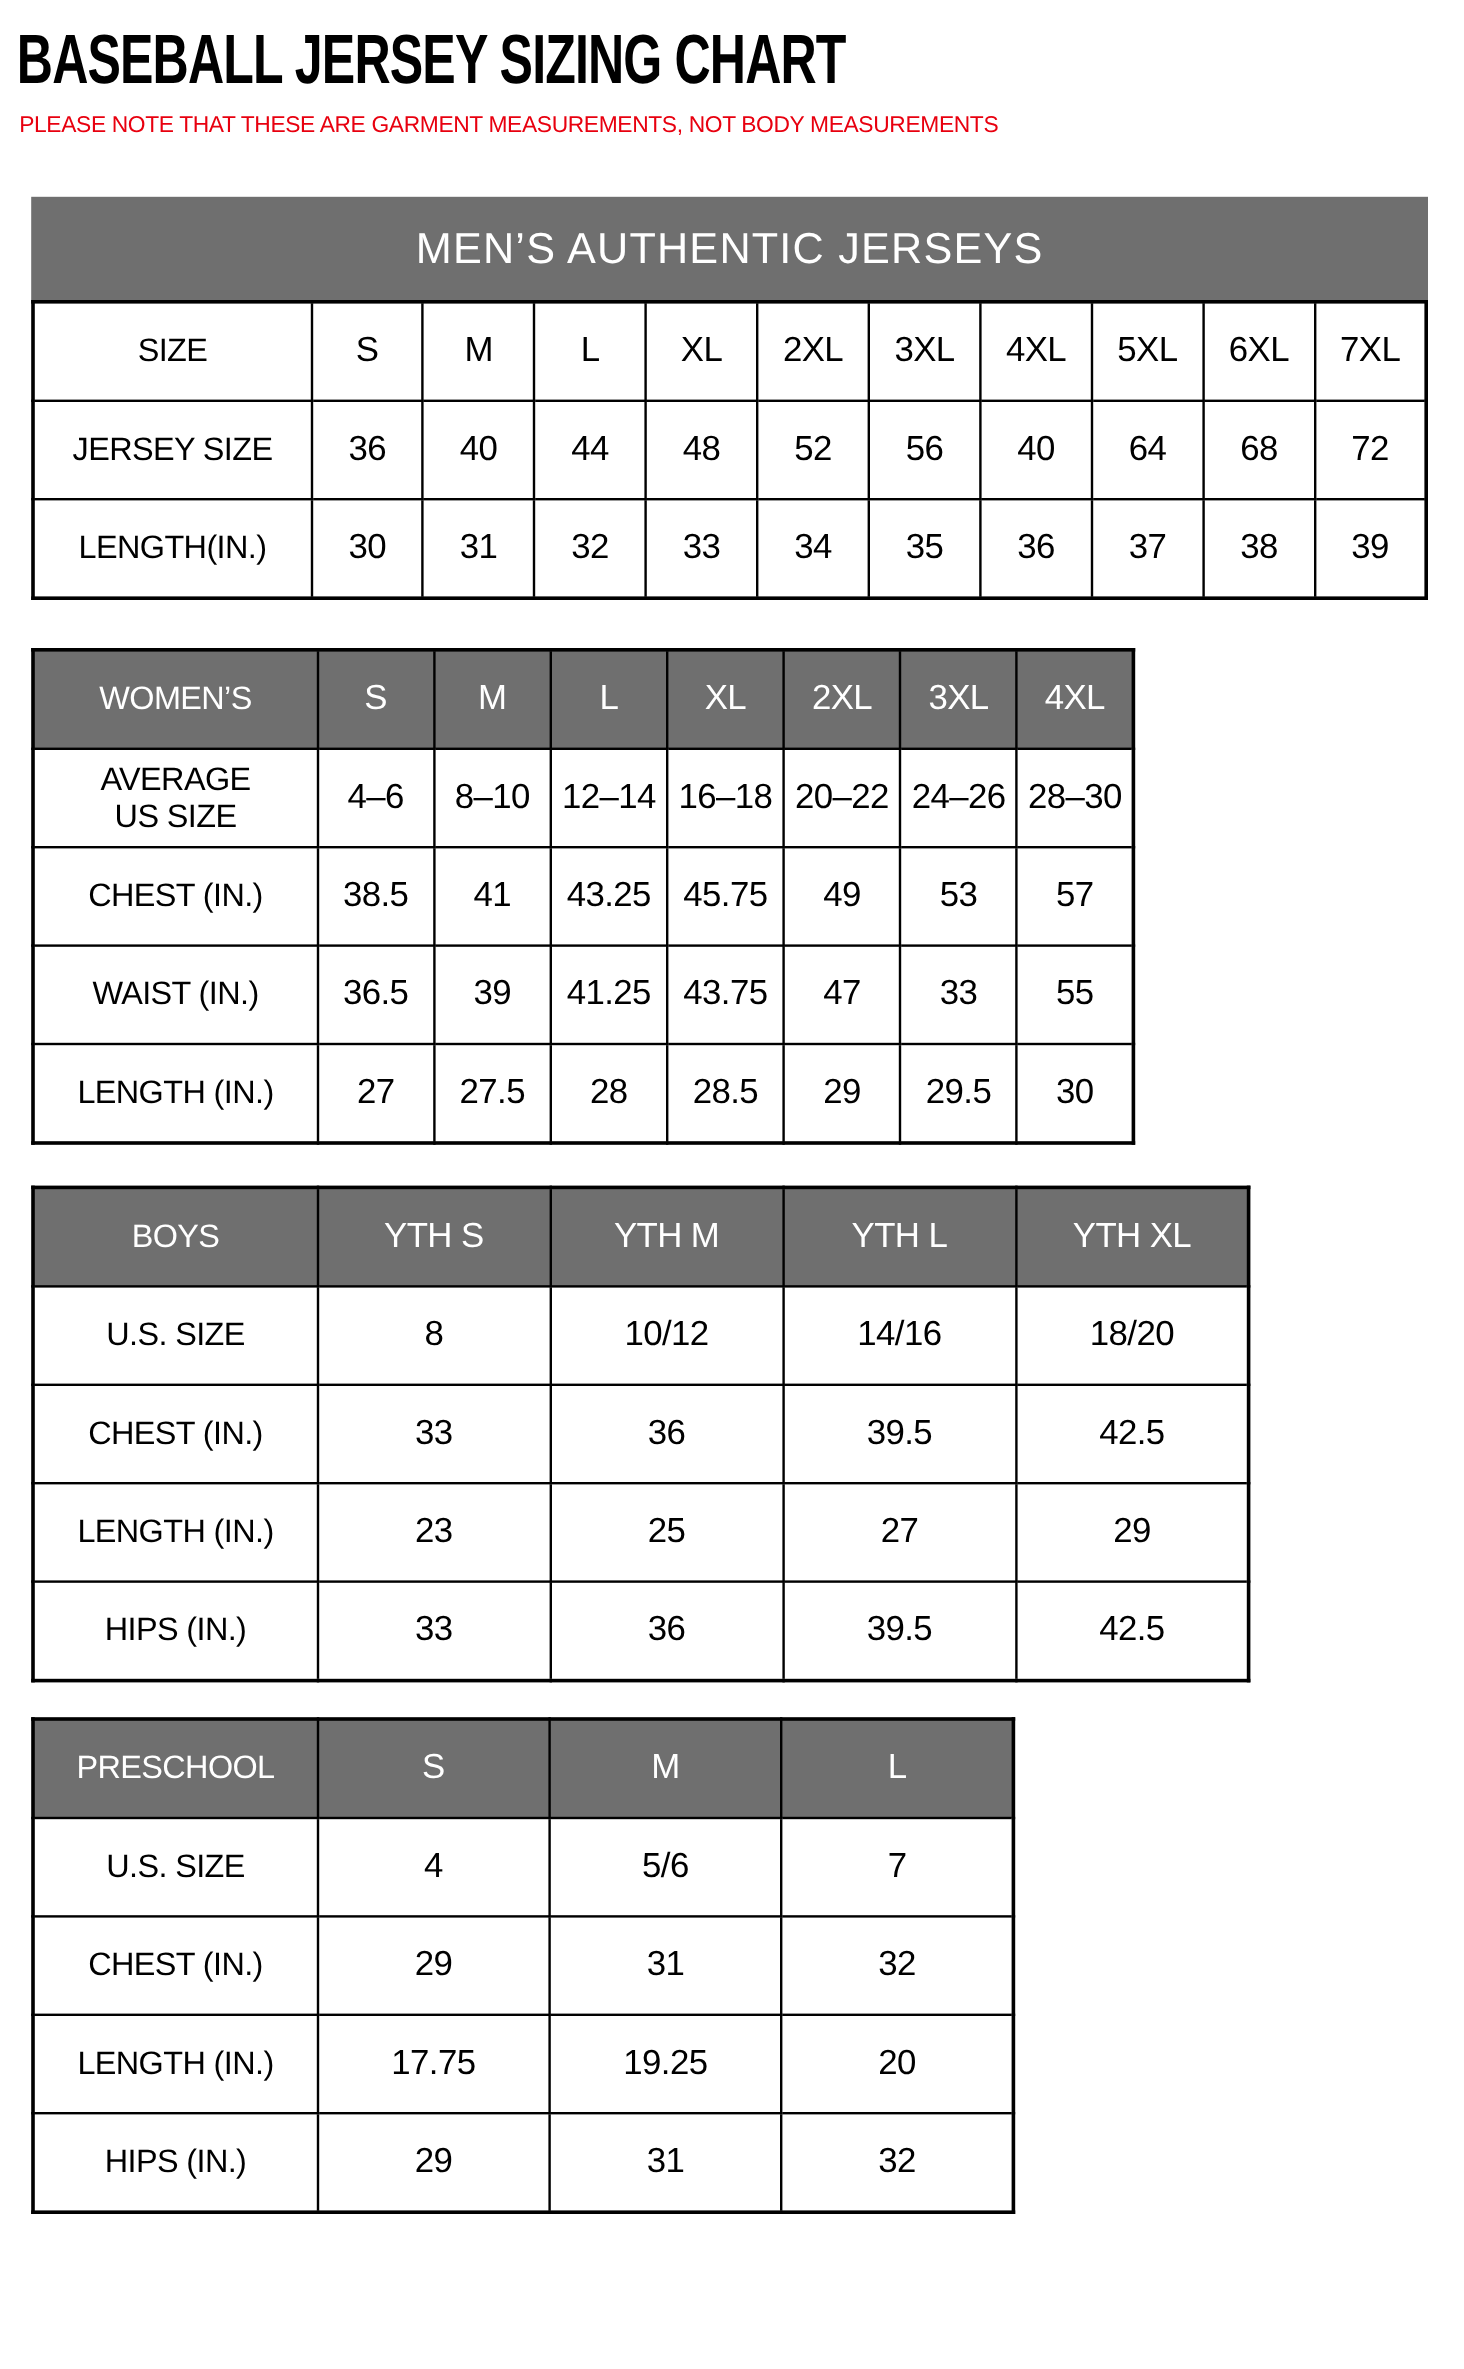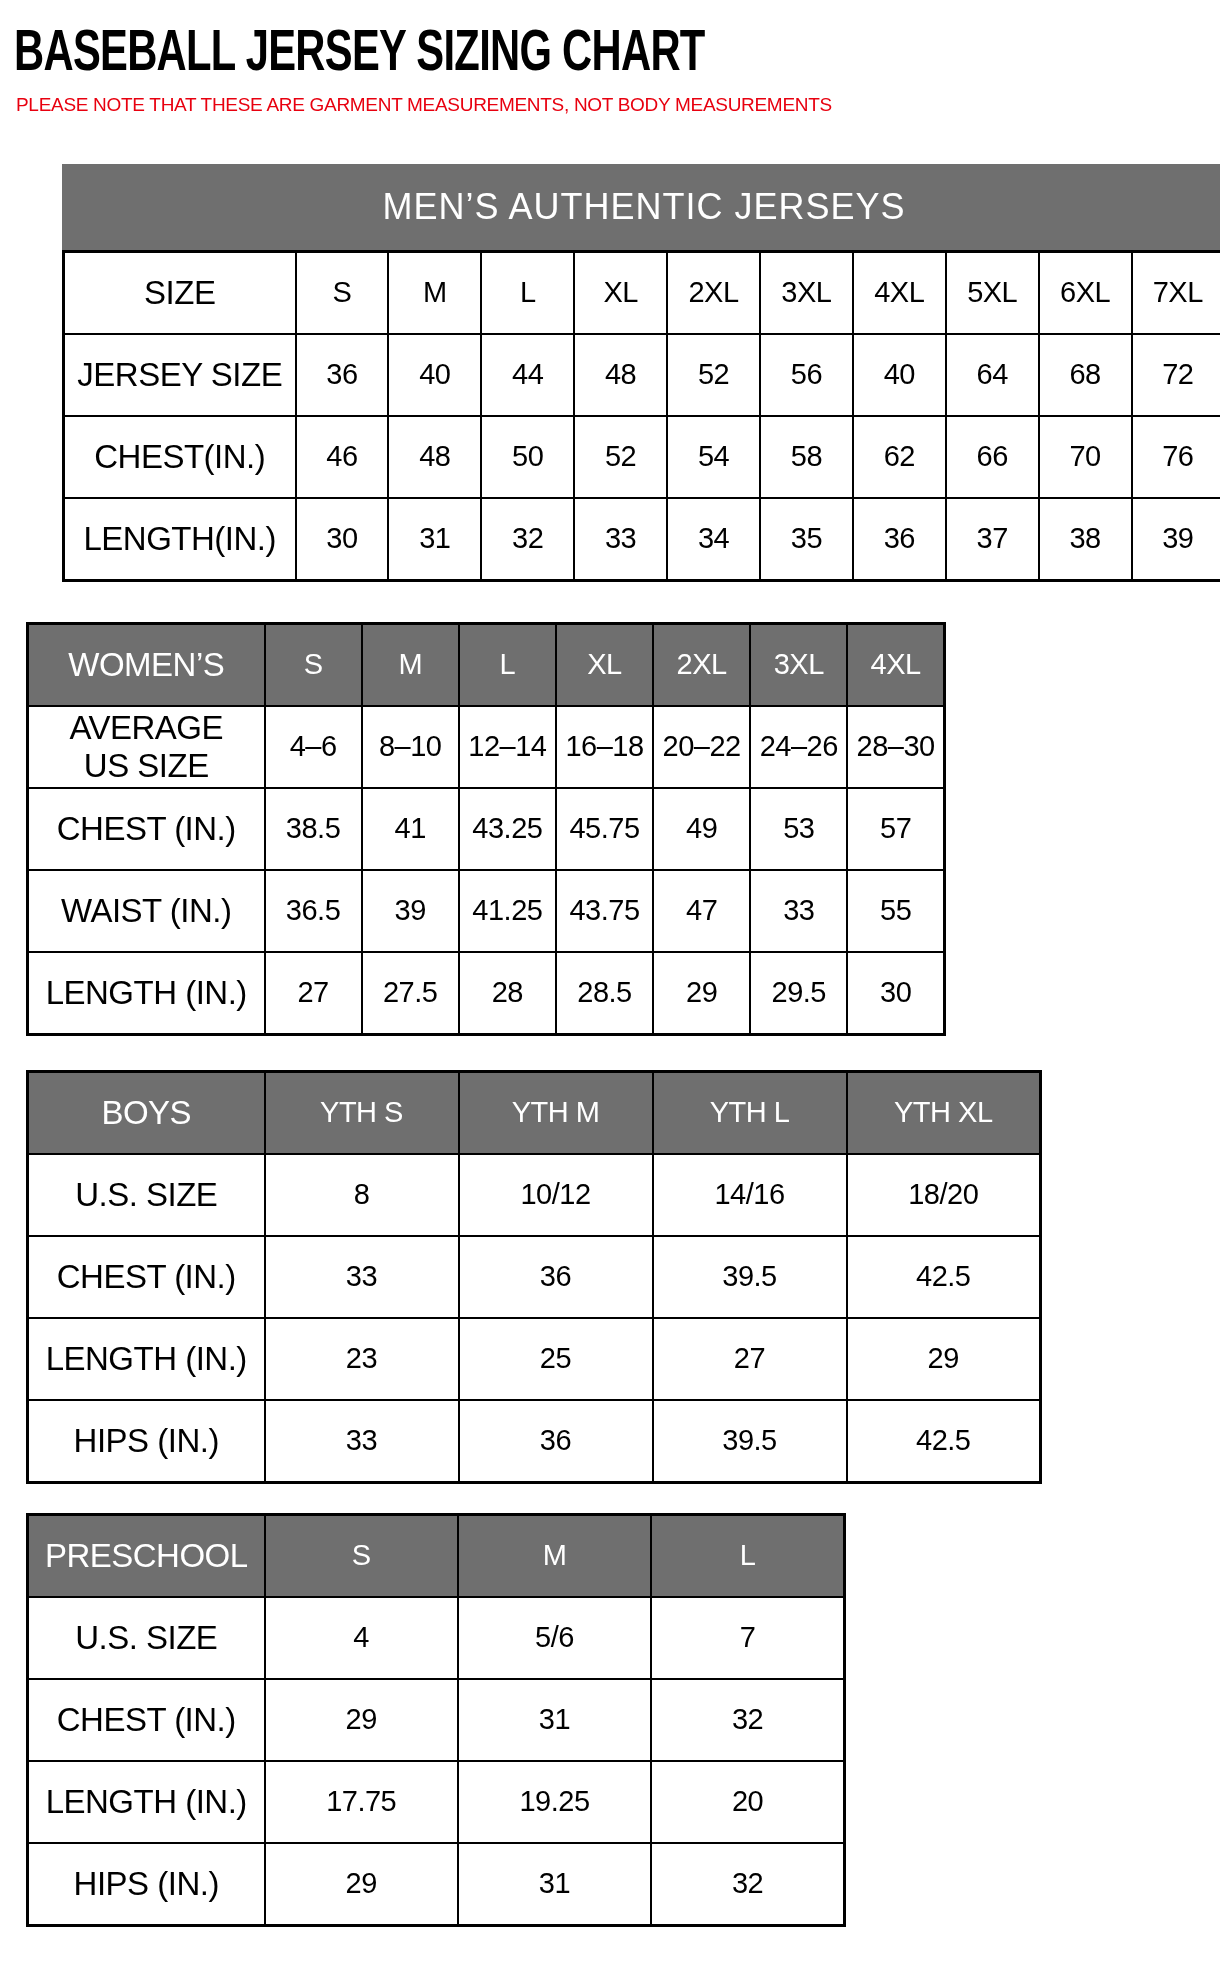--- a/index.html
+++ b/index.html
@@ -22,39 +22,39 @@
 
   
   .note {
     color:#e8000f; font-size:19px; line-height:1.3;
     width:900px; margin:12px 0 0 2px; letter-spacing:-0.3px;
   }
 
   
   .tables { margin-left:12px; }
   .table-block { margin-top:40px; }
-  .table-block.mens { margin-top:46px;margin-left:36px; }
+  .table-block.mens { margin-top:46px; }
   .table-block.boys { margin-top:34px; }
   .table-block.preschool { margin-top:29px; }
 
   .banner {
     width:1164px; height:86px; background:#6f6f6f; color:#fff;
     display:flex; align-items:center; justify-content:center;
     font-size:36px; letter-spacing:1px;
   }
 
   table.sizing-table { border-collapse:collapse; table-layout:fixed; border:3px solid #000; }
   table.sizing-table td, table.sizing-table th {
     border:2px solid #000; text-align:center; vertical-align:middle;
     height:80px; font-size:29px; font-weight:normal; padding:0;
     letter-spacing:-0.5px; line-height:1.15;
   }
   table.sizing-table thead tr { height:82px; }
   table.sizing-table thead.gray th { background:#6f6f6f; color:#fff; }
-  table.sizing-table .label-cell { font-size:33px; }
+  table.sizing-table .label-cell { font-size:27px; }
 
   .t-mens { width:1164px; }
   .t-mens .label-col { width:232px; }
   .t-womens { width:920px; }
   .t-womens .label-col { width:237px; }
   .t-boys { width:1016px; }
   .t-boys .label-col { width:237px; }
   .t-pre { width:820px; }
   .t-pre .label-col { width:237px; }
 </style>
@@ -108,33 +108,20 @@
               <td>44</td>
               <td>48</td>
               <td>52</td>
               <td>56</td>
               <td>40</td>
               <td>64</td>
               <td>68</td>
               <td>72</td>
             </tr>
             <tr>
-              <td class="label-cell">CHEST(IN.)</td>
-              <td>46</td>
-              <td>48</td>
-              <td>50</td>
-              <td>52</td>
-              <td>54</td>
-              <td>58</td>
-              <td>62</td>
-              <td>66</td>
-              <td>70</td>
-              <td>76</td>
-            </tr>
-            <tr>
               <td class="label-cell">LENGTH(IN.)</td>
               <td>30</td>
               <td>31</td>
               <td>32</td>
               <td>33</td>
               <td>34</td>
               <td>35</td>
               <td>36</td>
               <td>37</td>
               <td>38</td>

